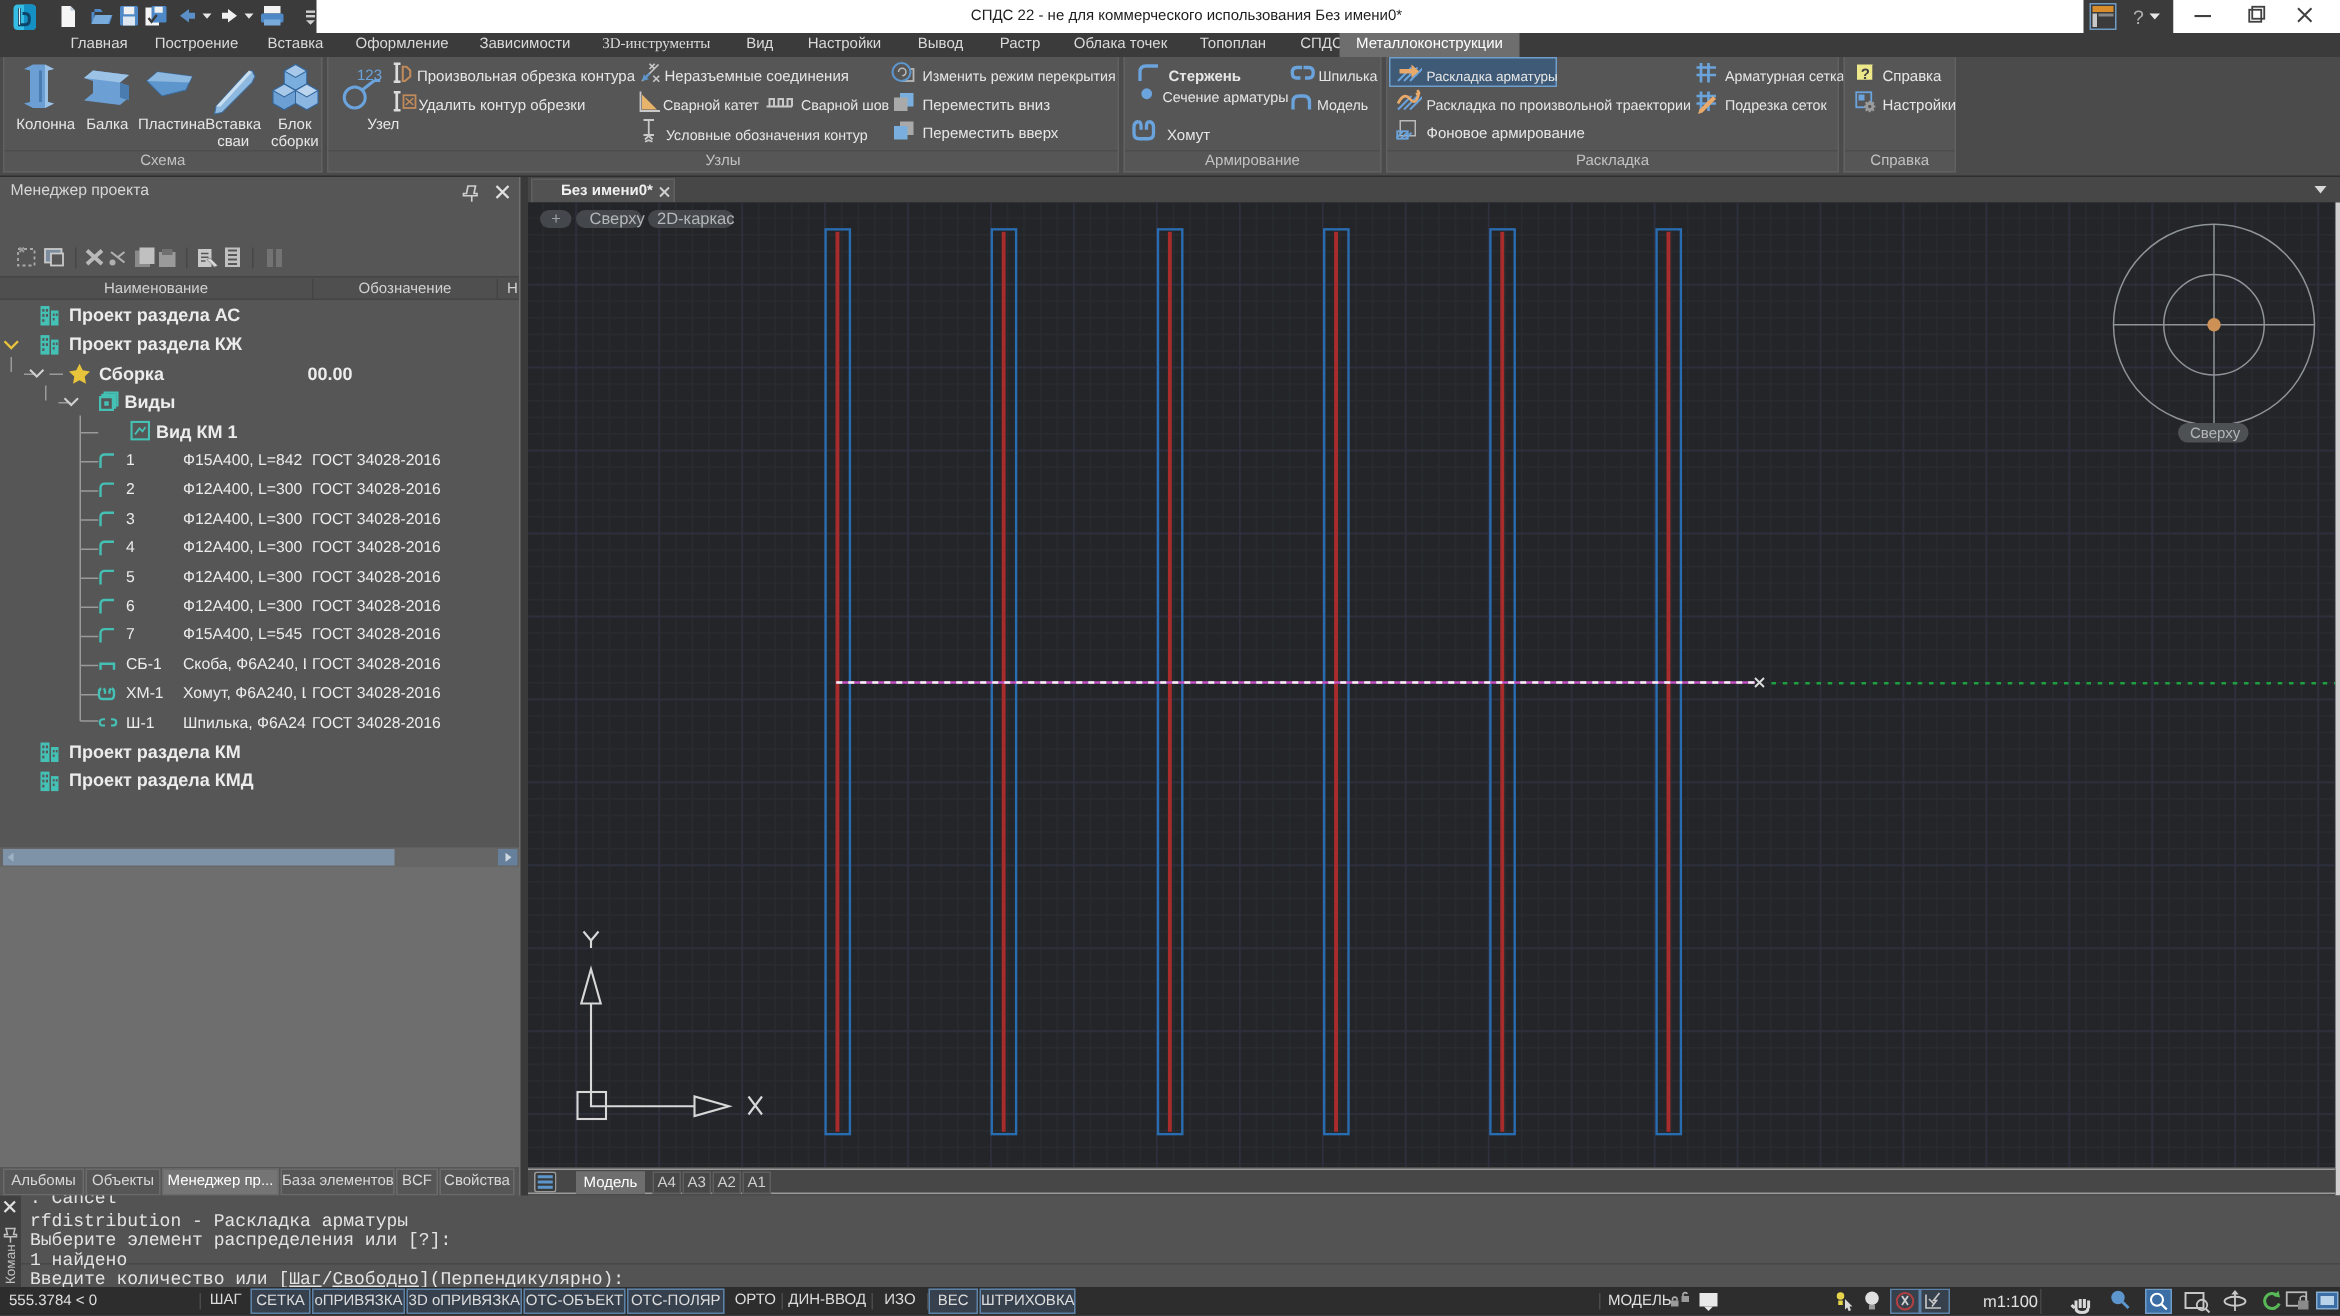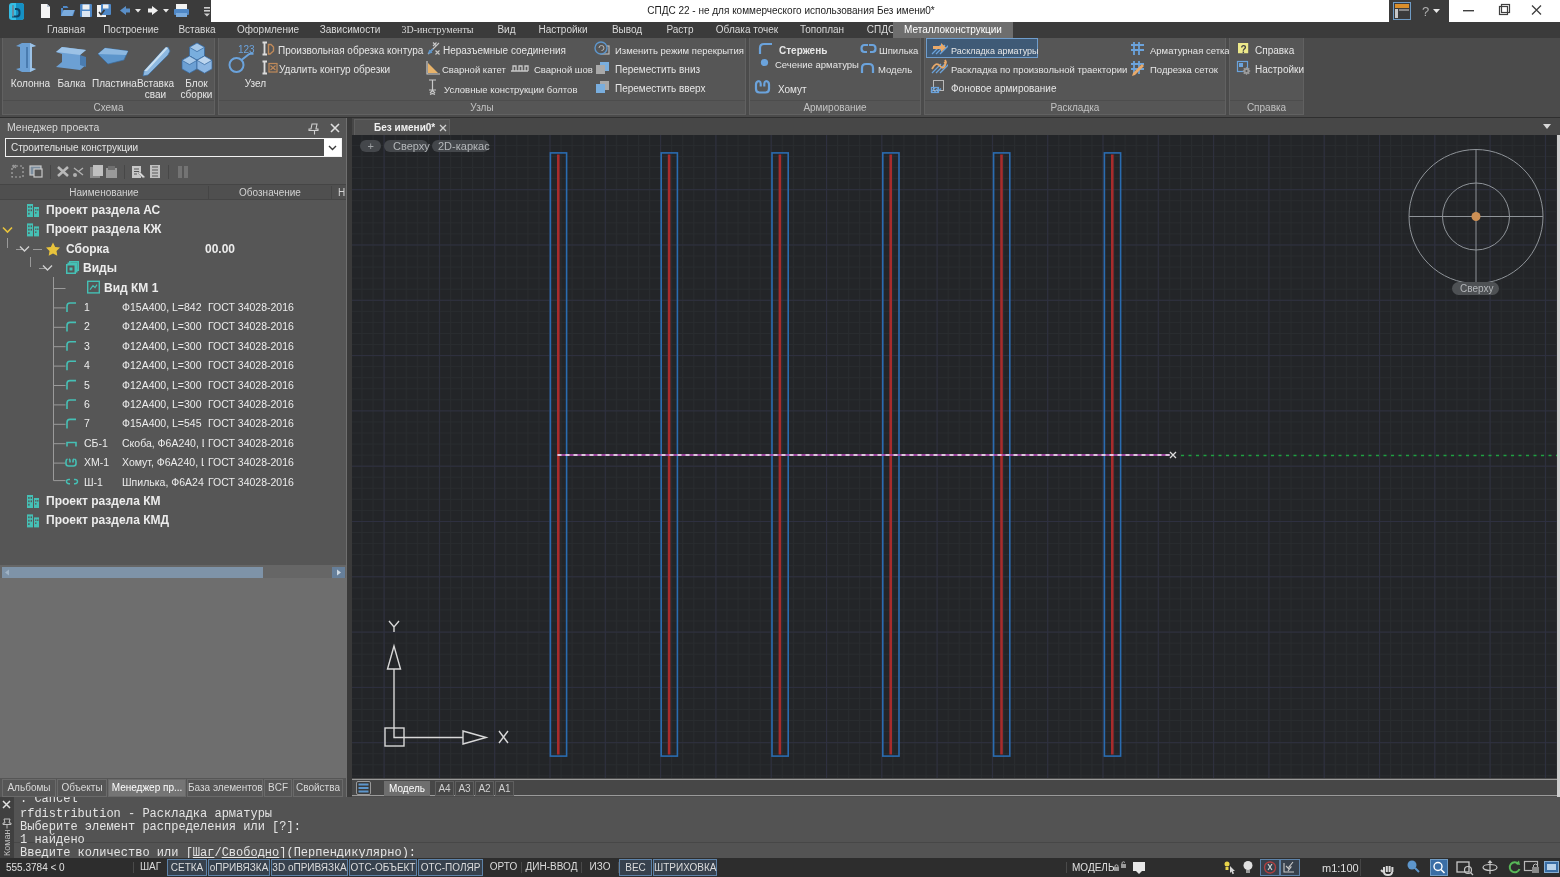--- a/index.html
+++ b/index.html
@@ -231,21 +231,21 @@
           </svg>Неразъемные соединения</div>
       <div class="sbtn" style="left:205px;top:21px;font-size:9.5px;"><svg width="17" height="17" style="margin-right:1px;">
             <path d="M3,2 v13 h13" stroke="#c9c9c9" stroke-width="1.2" fill="none"></path>
             <path d="M4,14 v-10 l10,10 z" fill="#e8b36a"></path>
           </svg>Сварной катет</div>
       <div class="sbtn" style="left:290px;top:21px;"><svg width="22" height="17">
             <path d="M2,12 h17 M4,12 v-5 h3 v5 m3,0 v-5 h3 v5 m3,0 v-5 h3 v5" stroke="#c9c9c9" stroke-width="1.3" fill="none"></path>
           </svg><span style="font-size:9.5px;">Сварной шов</span></div>
       <div class="sbtn" style="left:206px;top:40px;"><svg width="16" height="18">
             <path d="M7.5,2 v10 M4,2 h7 M4,12 h7 M5,15 l2.5,-2.5 2.5,2.5 m-5,1.5 l2.5,-1 2.5,1" stroke="#c9c9c9" stroke-width="1.2" fill="none"></path>
-          </svg><span style="font-size:9.5px;">Условные конструкции болтов</span></div>
+          </svg><span style="font-size:9.5px;">Условные обозначения контур</span></div>
       <div class="sbtn" style="left:374px;top:2px;"><svg width="19" height="17">
             <rect x="8" y="6" width="8" height="8" fill="none" stroke="#b9b9b9" stroke-width="1.2"></rect>
             <circle cx="8" cy="8" r="6" fill="#565656" stroke="#5d96cc" stroke-width="1.4"></circle>
             <path d="M6,8 a2.5,2.5 0 1 1 2.5,2.5" stroke="#b9b9b9" stroke-width="1" fill="none"></path>
           </svg><span style="font-size:9.5px;">Изменить режим перекрытия</span></div>
       <div class="sbtn" style="left:374px;top:21px;"><svg width="19" height="17">
             <rect x="7" y="3" width="9" height="9" fill="#79aede"></rect>
             <rect x="3" y="6" width="9" height="9" fill="#a9a9a9"></rect>
           </svg>Переместить вниз</div>
       <div class="sbtn" style="left:374px;top:40px;"><svg width="19" height="17">
@@ -323,25 +323,20 @@
           </svg>Настройки</div>
     </div>
   </div>
 
   <div class="abs" id="leftpanel">
     <div class="abs" id="lp-cap">Менеджер проекта
       <svg class="abs" style="right:4px;top:2px;" width="36" height="13">
         <path d="M6,2 h5 l-1,5 h2 v1.5 h-9 v-1.5 h2 z M8.5,8.5 v4" stroke="#d0d0d0" stroke-width="1.1" fill="none"></path>
         <path d="M25,2 l8,8 M33,2 l-8,8" stroke="#e0e0e0" stroke-width="1.6"></path>
       </svg>
-    </div>
-    <div class="abs" id="lp-combo">Строительные конструкции
-      <span class="dd"><svg width="17" height="17">
-            <path d="M5,7 l3.5,3.5 3.5,-3.5" stroke="#3a3a3a" stroke-width="1.4" fill="none"></path>
-          </svg></span>
     </div>
     <div class="abs" id="lp-toolbar">
       <svg width="348" height="24">
         <g stroke="#aaaaaa" fill="none" stroke-width="1.2">
           <rect x="12" y="6" width="11" height="11" stroke-dasharray="2 2"></rect>
           <path d="M13,5 l3,3 m0,-3 l-3,3" stroke="#9a9a9a"></path>
           <rect x="30" y="6" width="11" height="9" fill="#7b8d9e" stroke="#c9c9c9"></rect>
           <rect x="34" y="9" width="8" height="8" fill="#565656" stroke="#c9c9c9"></rect>
         </g>
         <rect x="50" y="5" width="1" height="14" fill="#474747"></rect>

